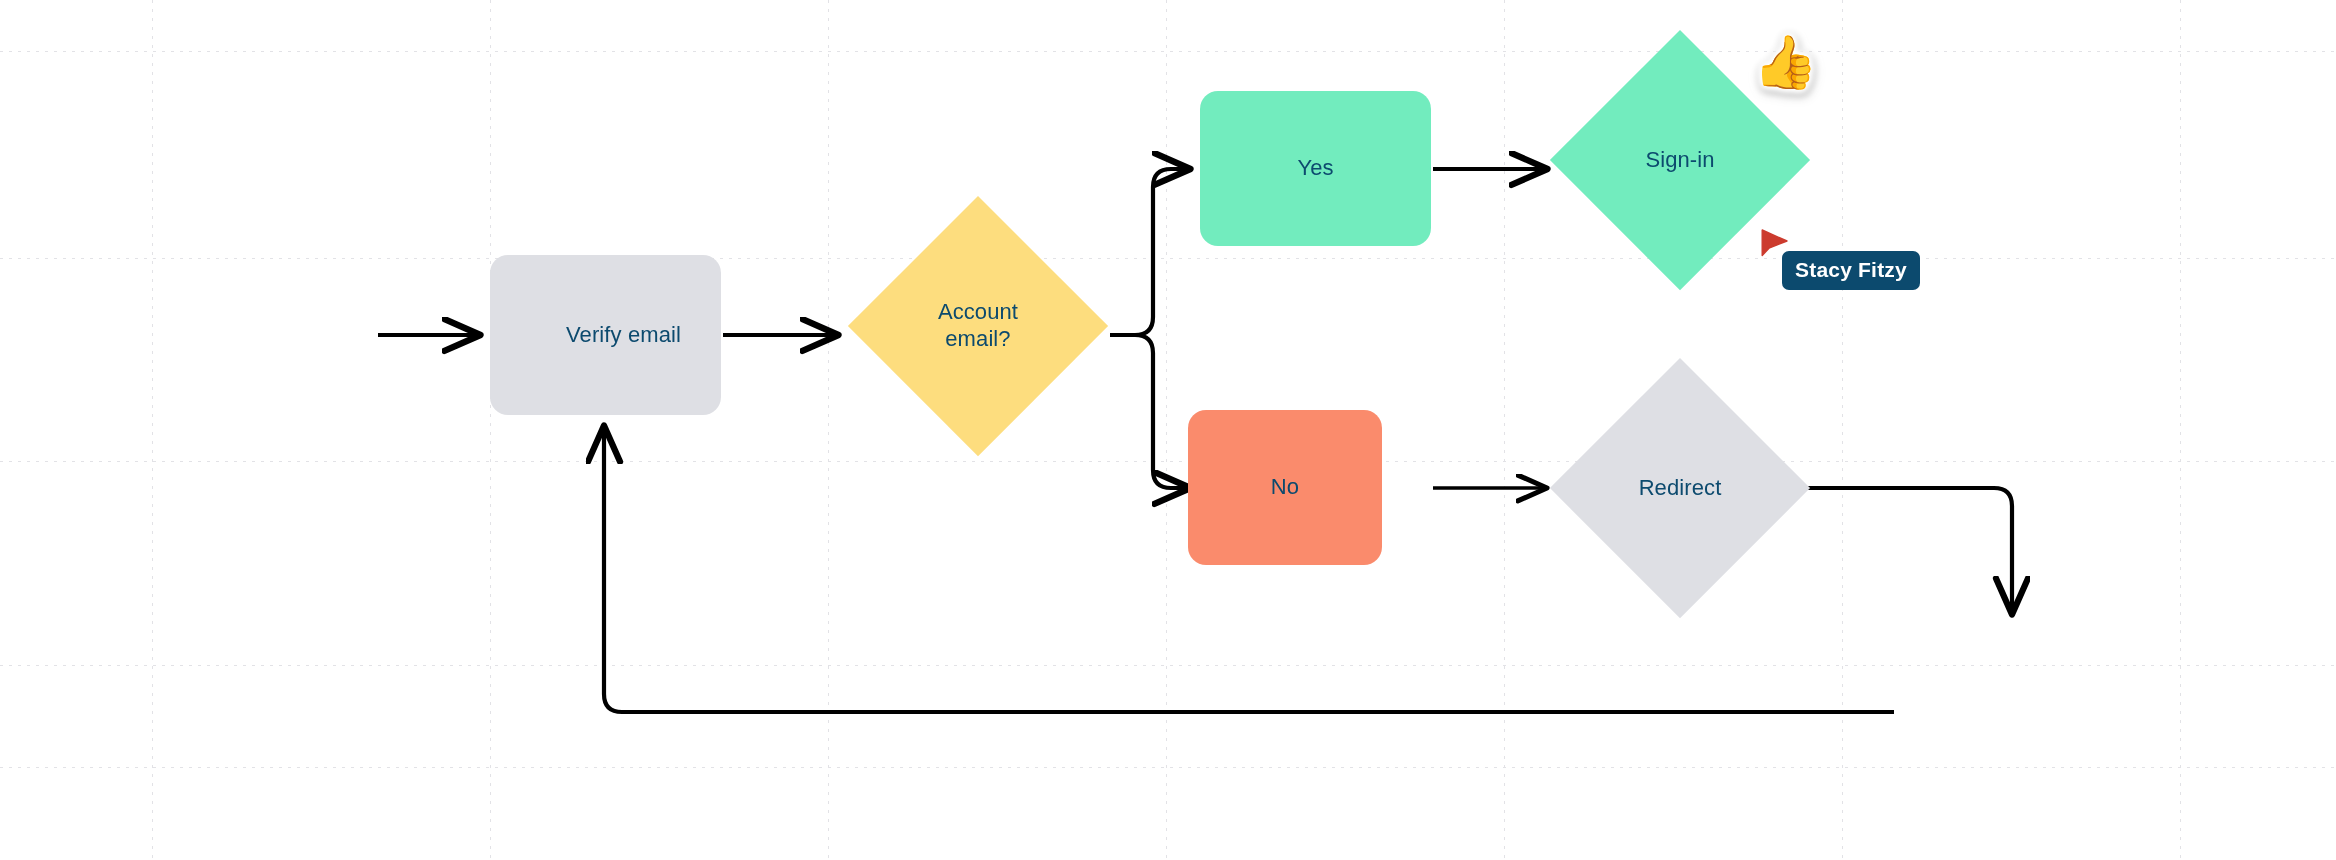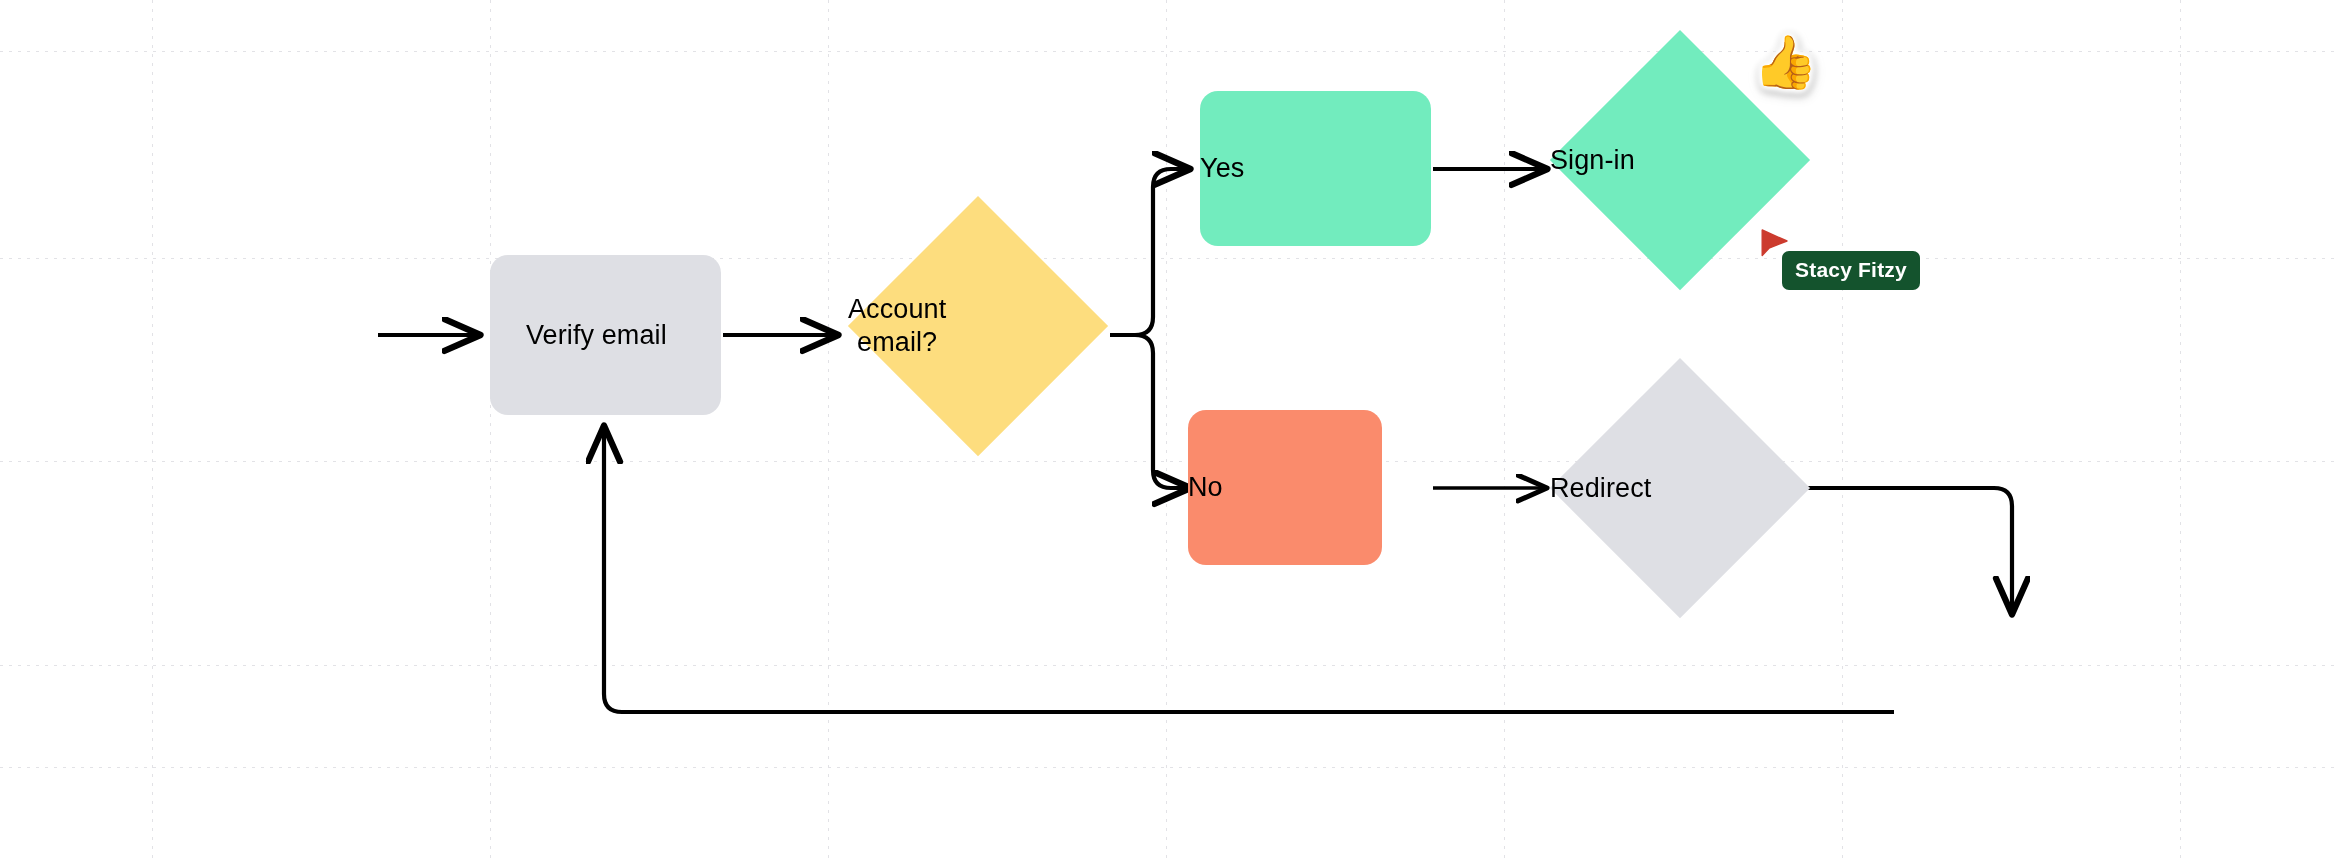--- a/index.html
+++ b/index.html
@@ -35,24 +35,24 @@
     right: 0;
     height: 1px;
     background-image: linear-gradient(to right, #e2e2e6 0 3px, transparent 3px 9px);
     background-size: 9px 1px;
   }
   
   .node {
     position: absolute;
     display: flex;
     align-items: center;
-    justify-content: flex-start;
+    justify-content: center;
     box-sizing: border-box;
-    color: #000000;
-    font-size: 27px;
+    color: #0c4a6e;
+    font-size: 22px;
     line-height: 1.22;
     text-align: center;
     letter-spacing: .1px;
     z-index: 3;
   }
   .node .lbl { position: relative; z-index: 4; white-space: pre-line; }
   .node-circle { border-radius: 50%; }
   .node-rect   { border-radius: 18px; }
   .node-diamond { background: transparent !important; }
   .node-diamond .dia {
@@ -75,21 +75,21 @@
             drop-shadow(0 0 2px #ffffff) drop-shadow(1px 3px 3px rgba(0,0,0,.28));
     user-select: none;
   }
   
   #cursor-group { position: absolute; z-index: 7; }
   #cursor-arrow { position: absolute; left: 0; top: 0; }
   #cursor-label {
     position: absolute;
     left: 22px;
     top: 23px;
-    background: #14532d;
+    background: #0c4a6e;
     color: #ffffff;
     font-size: 21px;
     font-weight: bold;
     padding: 7px 13px 8px 13px;
     border-radius: 7px;
     white-space: nowrap;
     letter-spacing: .2px;
   }
 </style>
 </head>

